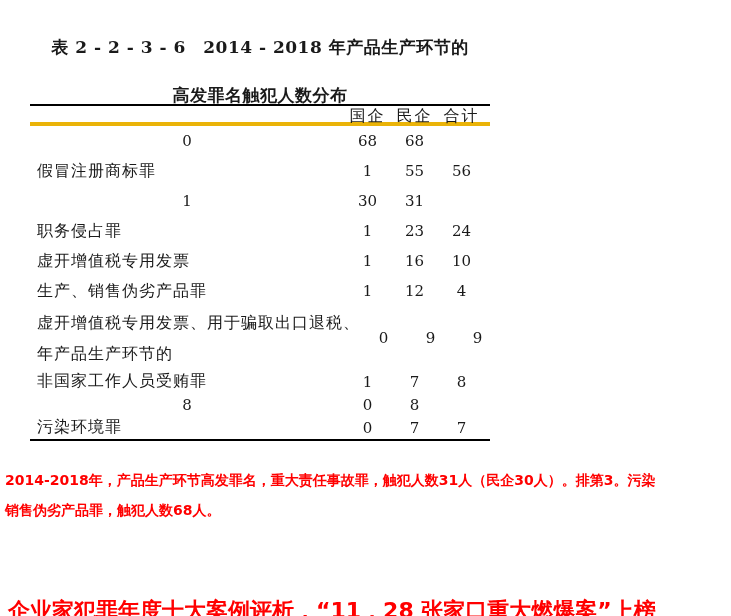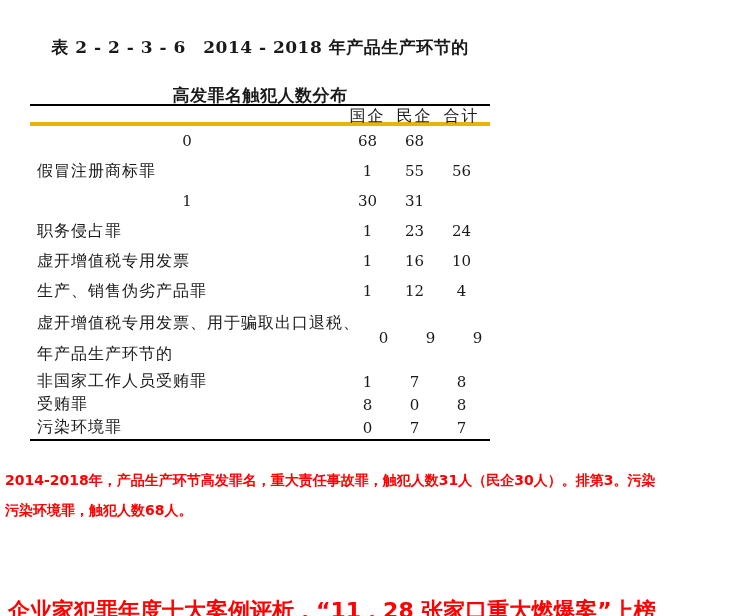--- a/index.html
+++ b/index.html
@@ -151,35 +151,34 @@
     </div>
 
     <div class="row r compact">
       <div class="lbl">非国家工作人员受贿罪</div>
       <div class="num">1</div>
       <div class="num">7</div>
       <div class="num">8</div>
     </div>
 
     <div class="row r compact">
-      <div class="lbl">受贿罪</div>
       <div class="num">8</div>
       <div class="num">0</div>
       <div class="num">8</div>
     </div>
 
     <div class="row r compact">
       <div class="lbl">污染环境罪</div>
       <div class="num">0</div>
       <div class="num">7</div>
       <div class="num">7</div>
     </div>
 
   </div>
 
   <div class="note" style="color: rgb(255, 0, 0);">
     <div>2014-2018年，产品生产环节高发罪名，重大责任事故罪，触犯人数31人（民企30人）。排第3。污染</div>
-    <div>污染环境罪，触犯人数68人。</div>
+    <div>销售伪劣产品罪，触犯人数68人。</div>
   </div>
 
   <div class="headline" style="color: rgb(255, 0, 0);">企业家犯罪年度十大案例评析，“11．28 张家口重大燃爆案”上榜</div>
 
 </div>
 
 </body></html>

